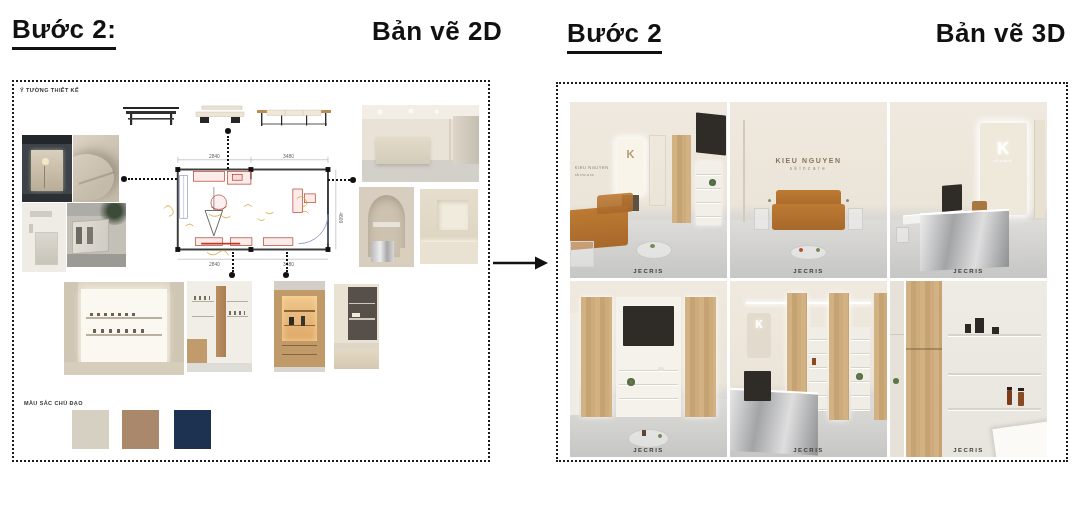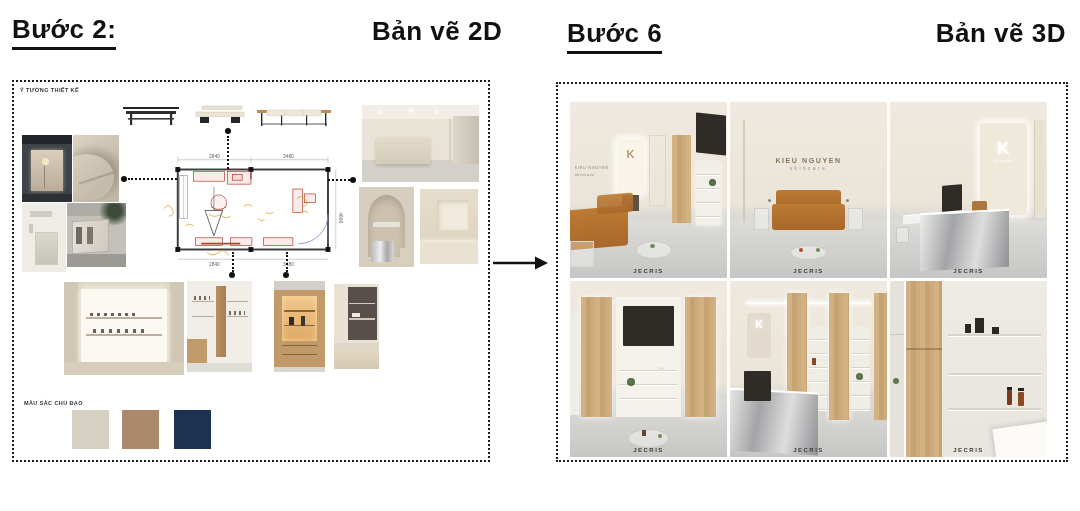--- a/index.html
+++ b/index.html
@@ -50,21 +50,21 @@
   .glass-ellipse { border:1px solid #c9c9c7; border-radius:50%; background:rgba(250,250,250,.45); }
   .shelf-lines { background:repeating-linear-gradient(180deg,transparent 0 12px,#d8d4ca 12px 13px,#ffffff 13px 14px); }
   .monitor { background:#2f2b27; border-radius:1px; }
   .silver { background:linear-gradient(100deg,#ececec 0%,#a3a4a6 35%,#dededf 65%,#8f9092 100%); border-top:2px solid #fff; }
 </style>
 </head>
 <body>
 
 <div class="hdr ul" id="h-step2">Bước 2:</div>
 <div class="hdr" id="h-2d">Bản vẽ 2D</div>
-<div class="hdr ul" id="h-step3">Bước 6</div>
+<div class="hdr ul" id="h-step3">Bước 2</div>
 <div class="hdr" id="h-3d">Bản vẽ 3D</div>
 
 <svg id="arrow" viewBox="0 0 58 18">
   <line x1="2" y1="9" x2="46" y2="9" stroke="#111" stroke-width="2.6"></line>
   <polygon points="44,2.5 57,9 44,15.5" fill="#111"></polygon>
 </svg>
 
 <div class="panel" id="panel2d">
 
   <div class="tiny-label" style="left:6px; top:5px;">Ý TƯỞNG THIẾT KẾ</div>

